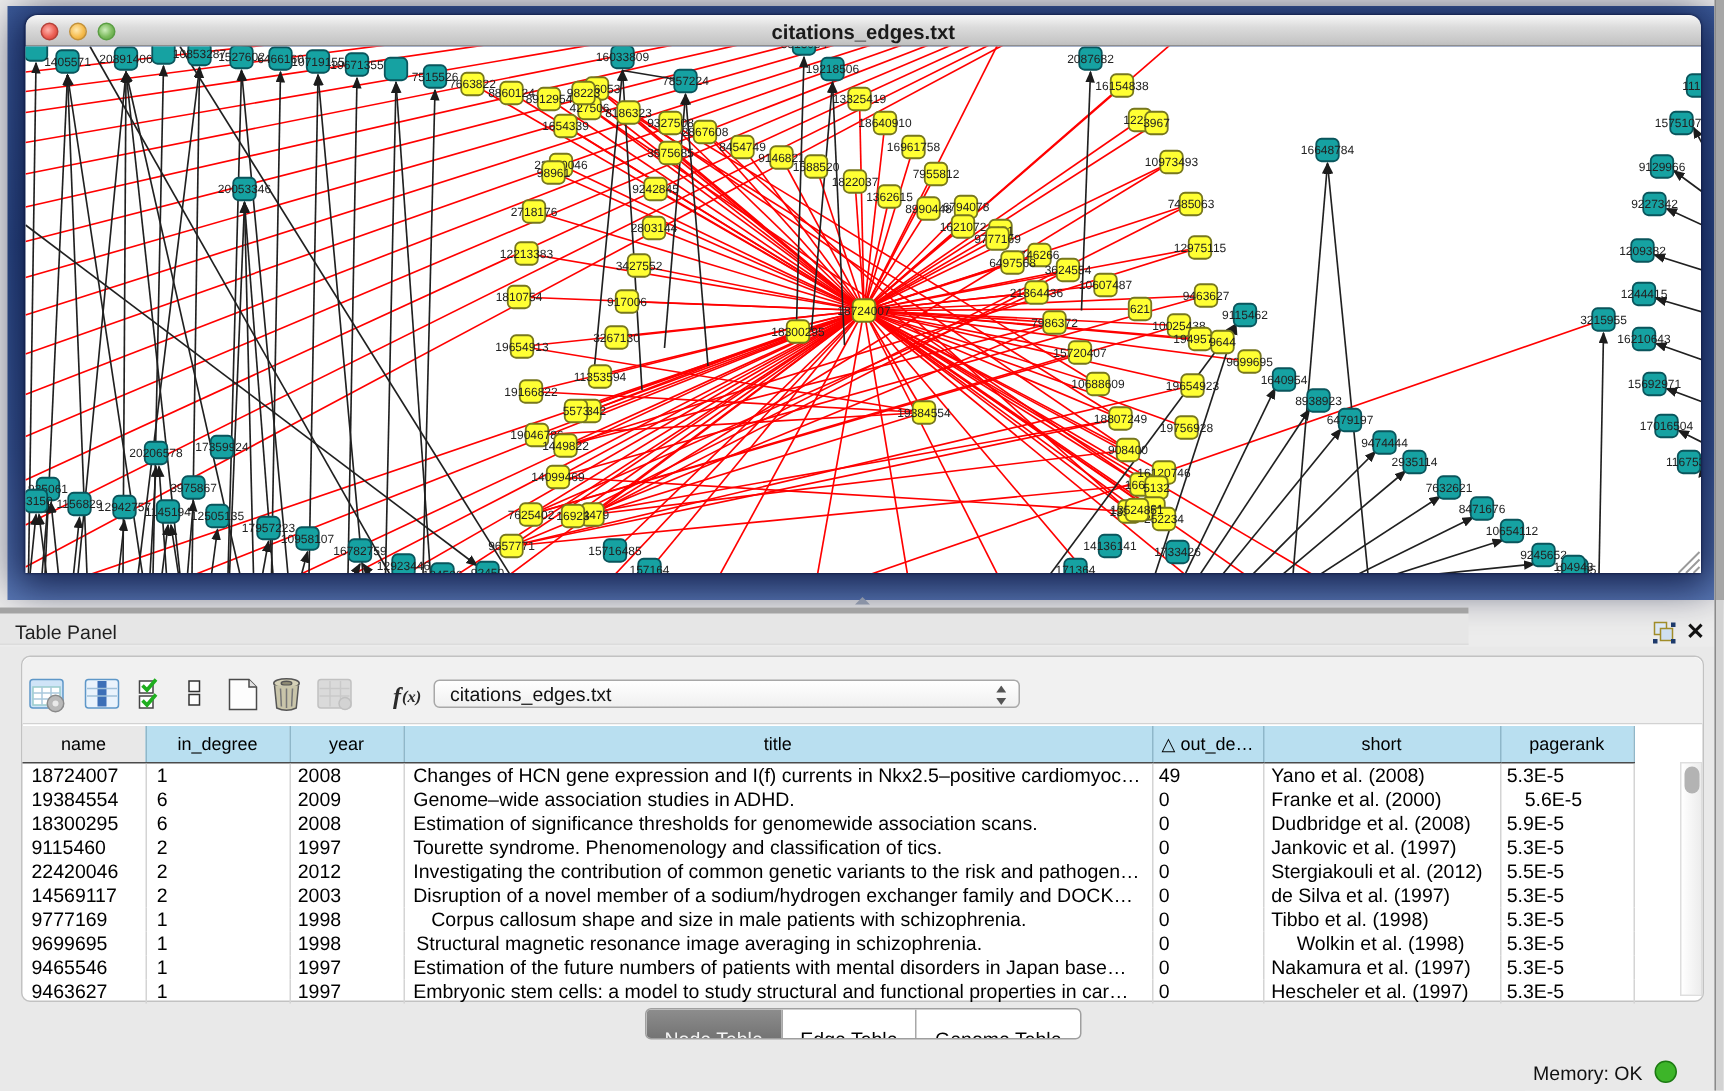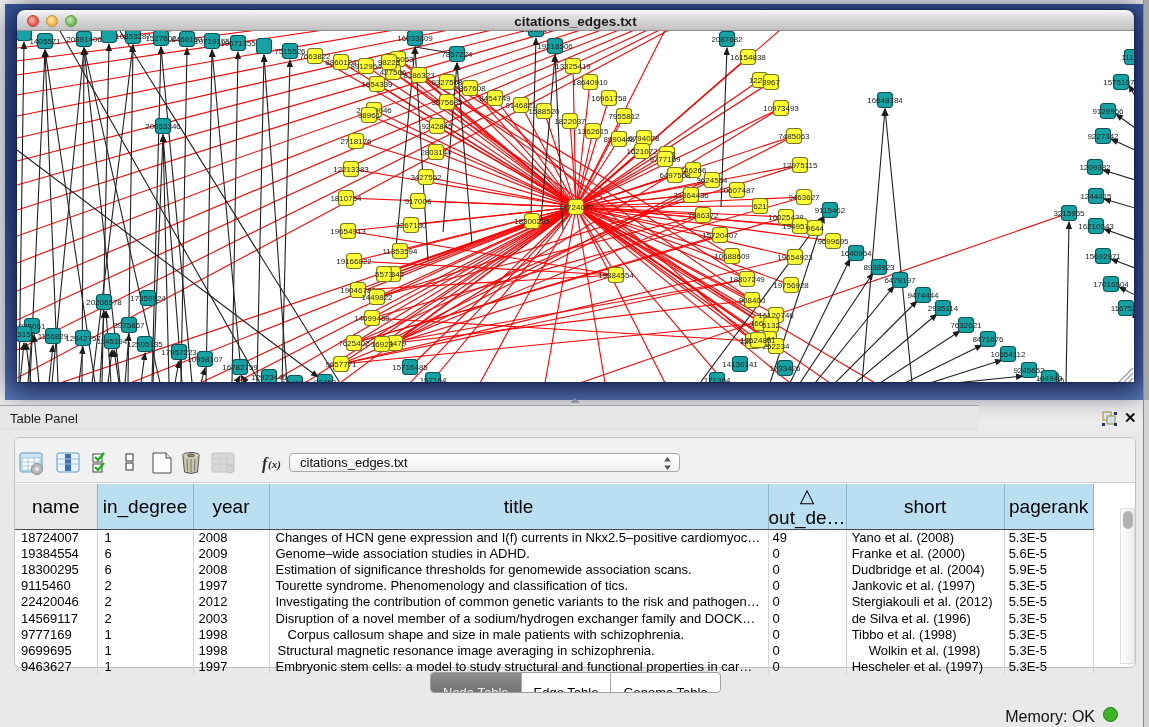--- a/index.html
+++ b/index.html
@@ -1,26 +1,26 @@
 <!DOCTYPE html>
 <html><head><meta charset="utf-8"><style>
 *{margin:0;padding:0;box-sizing:border-box}
 html,body{width:1149px;height:727px;overflow:hidden;background:#ececec;font-family:'Liberation Sans',sans-serif}
 #desk{position:absolute;left:5px;top:4px;width:1138px;height:396px;background:linear-gradient(180deg,#3d5c9b 0%,#31508e 40%,#3f5f9e 75%,#5a79b6 100%)}
 #win{position:absolute;left:12px;top:6px;width:1117px;height:372px;border-radius:8px 8px 0 0;box-shadow:0 4px 26px 6px rgba(2,8,45,.75),0 0 2px rgba(0,0,30,.9)}
 #tbar{position:absolute;left:0;top:0;width:100%;height:21px;border-radius:8px 8px 0 0;background:linear-gradient(#f7f7f7,#dcdcdc 40%,#c6c6c6 90%,#bfbfbf);border-bottom:1px solid #8e8e8e}
 #tbar .tl{position:absolute;top:4.5px;width:12px;height:12px;border-radius:50%}
 #title{position:absolute;width:100%;text-align:center;top:3.5px;font-size:13.5px;font-weight:bold;color:#1a1a1a}
-#tp-head{position:absolute;left:0;top:405px;width:979px;height:25px;background:#e6e6e6;border-top:1px solid #a3a3a3;border-bottom:1px solid #dcdcdc}
+#tp-head{position:absolute;left:0;top:405px;width:979px;height:25px;background:#e6e6e6;border-top:4px solid #a3a3a3;border-bottom:1px solid #dcdcdc}
 #tp-head .t{position:absolute;left:10px;top:5px;font-size:13px;color:#1f1f1f}
 #tp-body{position:absolute;left:0;top:431px;width:1143px;height:296px;background:#e9e9e9}
 #cont{position:absolute;left:14px;top:6px;width:1122px;height:231px;background:#fff;border:1px solid #c2c2c2;border-radius:6px}
 #tools{position:absolute;left:0;top:0;width:100%;height:45px;background:#f1f1f1;border-bottom:1px solid #d2d2d2;border-radius:6px 6px 0 0}
 table{position:absolute;left:0px;top:46px;border-collapse:collapse;table-layout:fixed;font-size:13px;color:#000}
-th{height:24px;background:#b9dff0;font-weight:normal;font-size:19px;border-right:1px solid #8fb7c9;border-left:1px solid #e8f6fc;border-bottom:1px solid #4a4a4a}
+th{height:24px;background:#b9dff0;font-weight:normal;font-size:12px;border-right:1px solid #8fb7c9;border-left:1px solid #e8f6fc;border-bottom:1px solid #4a4a4a}
 td{height:16.1px;border-right:1px solid #d4d4d4;white-space:nowrap;overflow:hidden;font-size:13px;text-align:left}
 #tabs{position:absolute;left:430px;top:241px;height:21px;display:flex;border:1px solid #9f9f9f;border-radius:4px;overflow:hidden;background:#fff;font-size:13px}
 #tabs div{padding:12px 12px 0 12px;border-right:1px solid #a8a8a8}
 #rstrip{position:absolute;left:1143px;top:0;width:6px;height:727px;background:#d3d3d3;border-left:1px solid #8a8a8a}
 #rstrip .up{position:absolute;top:0;width:6px;height:400px;background:#a6a6a6}
 </style></head><body>
 <div id="desk">
  <div id="win">
   <div id="tbar">
    <div class="tl" style="left:10px;background:radial-gradient(circle at 4px 4px,#ffb3ac,#ec6156 55%,#c93a30);border:1px solid #b5423a"></div>
@@ -647,29 +647,29 @@
             <td style="width:158px;padding-left:5px">Yano et al. (2008)</td>
             <td style="width:89px;padding-left:4px">5.3E-5</td>
           </tr>
           <tr>
             <td style="width:82px;padding-left:6px">19384554</td>
             <td style="width:96px;padding-left:7px">6</td>
             <td style="width:76px;padding-left:5px">2009</td>
             <td style="width:499px;padding-left:6px">Genome–wide association studies in ADHD.</td>
             <td style="width:74px;padding-left:4px">0</td>
             <td style="width:158px;padding-left:5px">Franke et al. (2000)</td>
-            <td style="width:89px;padding-left:4px">5.6E-5</td>
+            <td style="width:89px;padding-left:16px">5.6E-5</td>
           </tr>
           <tr>
             <td style="width:82px;padding-left:6px">18300295</td>
             <td style="width:96px;padding-left:7px">6</td>
             <td style="width:76px;padding-left:5px">2008</td>
             <td style="width:499px;padding-left:6px">Estimation of significance thresholds for genomewide association scans.</td>
             <td style="width:74px;padding-left:4px">0</td>
-            <td style="width:158px;padding-left:5px">Dudbridge et al. (2004)</td>
+            <td style="width:158px;padding-left:5px">Dudbridge et al. (2008)</td>
             <td style="width:89px;padding-left:4px">5.9E-5</td>
           </tr>
           <tr>
             <td style="width:82px;padding-left:6px">9115460</td>
             <td style="width:96px;padding-left:7px">2</td>
             <td style="width:76px;padding-left:5px">1997</td>
             <td style="width:499px;padding-left:6px">Tourette syndrome. Phenomenology and classification of tics.</td>
             <td style="width:74px;padding-left:4px">0</td>
             <td style="width:158px;padding-left:5px">Jankovic et al. (1997)</td>
             <td style="width:89px;padding-left:4px">5.3E-5</td>
@@ -682,39 +682,48 @@
             <td style="width:74px;padding-left:4px">0</td>
             <td style="width:158px;padding-left:5px">Stergiakouli et al. (2012)</td>
             <td style="width:89px;padding-left:4px">5.5E-5</td>
           </tr>
           <tr>
             <td style="width:82px;padding-left:6px">14569117</td>
             <td style="width:96px;padding-left:7px">2</td>
             <td style="width:76px;padding-left:5px">2003</td>
             <td style="width:499px;padding-left:6px">Disruption of a novel member of a sodium/hydrogen exchanger family and DOCK…</td>
             <td style="width:74px;padding-left:4px">0</td>
-            <td style="width:158px;padding-left:5px">de Silva et al. (1996)</td>
+            <td style="width:158px;padding-left:5px">de Silva et al. (1997)</td>
             <td style="width:89px;padding-left:4px">5.3E-5</td>
           </tr>
           <tr>
             <td style="width:82px;padding-left:6px">9777169</td>
             <td style="width:96px;padding-left:7px">1</td>
             <td style="width:76px;padding-left:5px">1998</td>
             <td style="width:499px;padding-left:18px">Corpus callosum shape and size in male patients with schizophrenia.</td>
             <td style="width:74px;padding-left:4px">0</td>
             <td style="width:158px;padding-left:5px">Tibbo et al. (1998)</td>
             <td style="width:89px;padding-left:4px">5.3E-5</td>
           </tr>
           <tr>
             <td style="width:82px;padding-left:6px">9699695</td>
             <td style="width:96px;padding-left:7px">1</td>
             <td style="width:76px;padding-left:5px">1998</td>
             <td style="width:499px;padding-left:8px">Structural magnetic resonance image averaging in schizophrenia.</td>
             <td style="width:74px;padding-left:4px">0</td>
             <td style="width:158px;padding-left:22px">Wolkin et al. (1998)</td>
+            <td style="width:89px;padding-left:4px">5.3E-5</td>
+          </tr>
+          <tr>
+            <td style="width:82px;padding-left:6px">9465546</td>
+            <td style="width:96px;padding-left:7px">1</td>
+            <td style="width:76px;padding-left:5px">1997</td>
+            <td style="width:499px;padding-left:6px">Estimation of the future numbers of patients with mental disorders in Japan base…</td>
+            <td style="width:74px;padding-left:4px">0</td>
+            <td style="width:158px;padding-left:5px">Nakamura et al. (1997)</td>
             <td style="width:89px;padding-left:4px">5.3E-5</td>
           </tr>
           <tr>
             <td style="width:82px;padding-left:6px">9463627</td>
             <td style="width:96px;padding-left:7px">1</td>
             <td style="width:76px;padding-left:5px">1997</td>
             <td style="width:499px;padding-left:6px">Embryonic stem cells: a model to study structural and functional properties in car…</td>
             <td style="width:74px;padding-left:4px">0</td>
             <td style="width:158px;padding-left:5px">Hescheler et al. (1997)</td>
             <td style="width:89px;padding-left:4px">5.3E-5</td>
@@ -724,18 +733,18 @@
   <div style="position:absolute;left:0;top:64px;width:1px;height:1px"></div>
   <div style="position:absolute;left:1105px;top:70px;width:15px;height:156px;background:linear-gradient(90deg,#fff,#ececec);border:1px solid #dedede">
     <div style="position:absolute;left:1.5px;top:2px;width:10px;height:18px;border-radius:5px;background:#b3b3b3"></div>
   </div>
  </div>
  <div id="tabs">
    <div style="background:linear-gradient(#8d8d8d,#747474);color:#f4f4f4">Node Table</div>
    <div>Edge Table</div>
    <div style="border-right:none">Genome Table</div>
  </div>
- <div style="position:absolute;right:48px;top:277px;font-size:16px;color:#111">Memory: OK</div>
+ <div style="position:absolute;right:48px;top:277px;font-size:13px;color:#111">Memory: OK</div>
  <div style="position:absolute;right:25px;top:276px;width:15px;height:15px;border-radius:50%;background:#3db529;border:1.5px solid #1c7a12"></div>
 </div>
 <div id="rstrip">
     <div class="up"></div>
   </div>
 
 </body></html>

